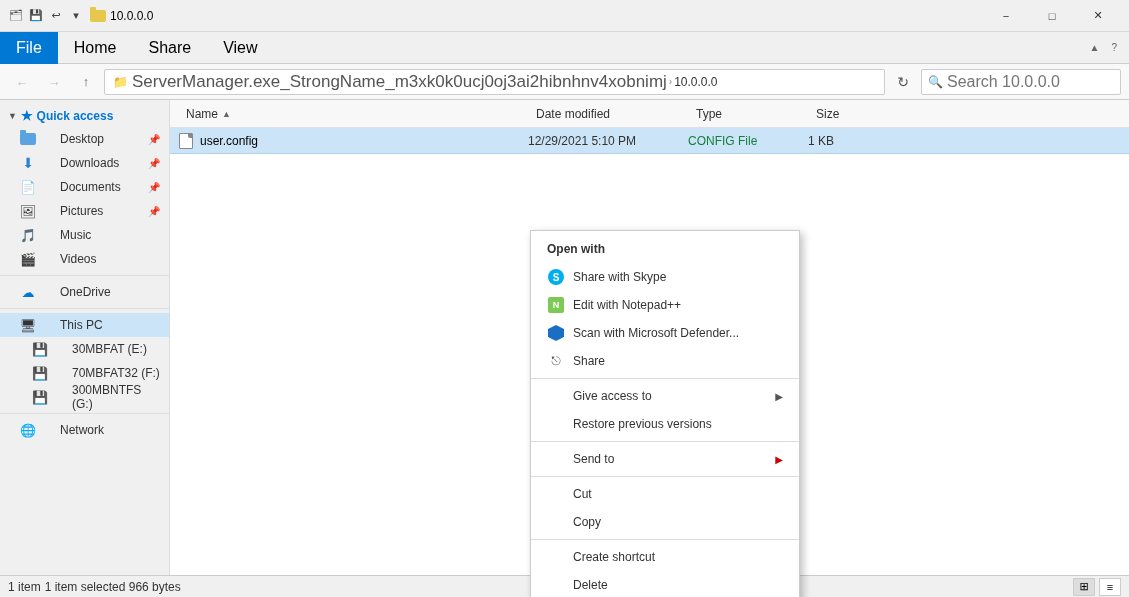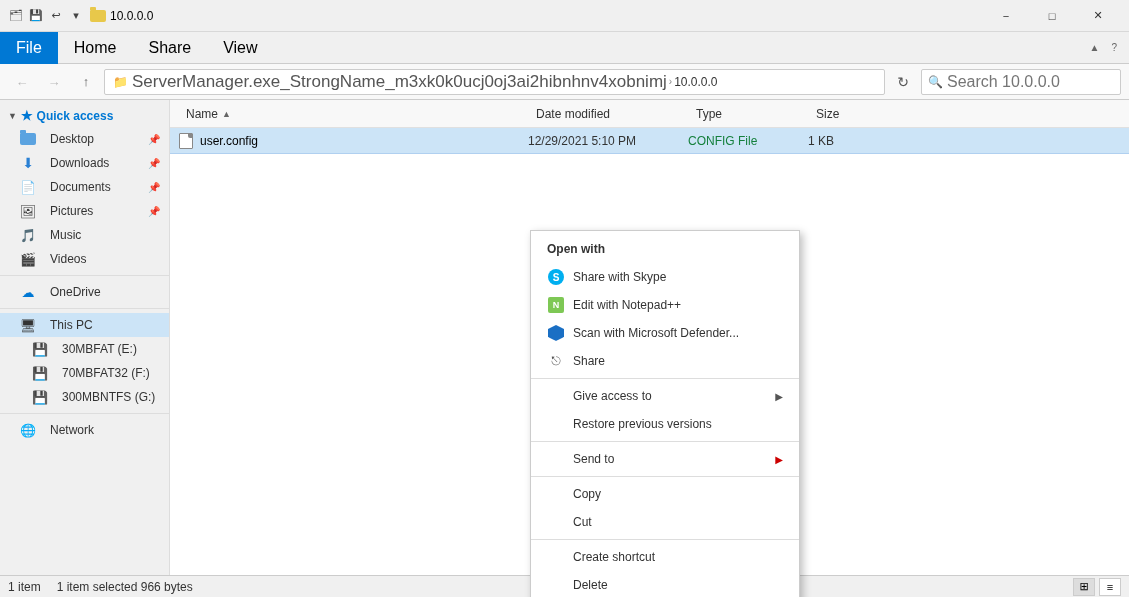--- a/index.html
+++ b/index.html
@@ -52,21 +52,21 @@
 
     
     .sidebar { width: 170px; background: #f0f0f0; border-right: 1px solid #ddd; overflow-y: auto; padding: 4px 0; }
     .sidebar-section-header {
       display: flex; align-items: center; padding: 4px 8px; font-size: 12px;
       color: #0078d4; font-weight: 600; cursor: pointer; gap: 4px;
     }
     .sidebar-section-header .chevron { font-size: 9px; color: #555; }
     .sidebar-item {
       display: flex; align-items: center; padding: 3px 8px 3px 20px;
-      font-size: 12px; cursor: pointer; gap: 14px; color: #333; height: 24px;
+      font-size: 12px; cursor: pointer; gap: 24px; color: #333; height: 24px;
     }
     .sidebar-item.active { background: #cce4f7; }
     .sidebar-item .pin-icon { font-size: 10px; color: #0078d4; margin-left: auto; }
     .sidebar-divider { height: 1px; background: #ddd; margin: 4px 0; }
     .sidebar-item-icon { width: 16px; height: 16px; flex-shrink: 0; display: flex; align-items: center; justify-content: center; }
     
     .icon-folder { width: 16px; height: 12px; background: #e8c84a; border-radius: 1px 2px 2px 2px; position: relative; display: inline-block; }
     .icon-folder::before { content: ''; position: absolute; top: -3px; left: 0; width: 6px; height: 3px; background: #e8c84a; border-radius: 1px 1px 0 0; }
     .icon-desktop { background: #5ba3e0; }
     .icon-desktop::before { background: #5ba3e0; }
@@ -113,21 +113,21 @@
     .ctx-item.header-item { font-weight: 700; font-size: 12px; padding: 6px 16px; cursor: default; }
     .ctx-item .ctx-icon { width: 18px; height: 18px; flex-shrink: 0; display: flex; align-items: center; justify-content: center; }
     .ctx-item .ctx-arrow { margin-left: auto; font-size: 10px; color: #555; }
     .ctx-separator { height: 1px; background: #ddd; margin: 3px 0; }
     .ctx-item.has-submenu .ctx-arrow { color: #c00; }
 
     
     .status-bar {
       height: 22px; background: #f0f0f0; border-top: 1px solid #ccc;
       display: flex; align-items: center; padding: 0 8px; font-size: 12px; color: #333;
-      gap: 16px;
+      gap: 4px;
     }
     .status-bar-right { margin-left: auto; display: flex; gap: 4px; }
     .view-btn { width: 22px; height: 18px; border: 1px solid #ccc; background: white; display: flex; align-items: center; justify-content: center; cursor: pointer; font-size: 11px; }
     .view-btn.active { background: #ddd; }
 
     
     .skype-icon { width: 16px; height: 16px; border-radius: 50%; background: #00aff0; color: white; font-size: 10px; font-weight: bold; display: flex; align-items: center; justify-content: center; }
     
     .notepad-icon { width: 16px; height: 16px; background: #7ec855; border-radius: 2px; color: white; font-size: 9px; display: flex; align-items: center; justify-content: center; font-weight: bold; }
     
@@ -334,25 +334,25 @@
       </div>
       <div class="ctx-separator"></div>
       <div class="ctx-item has-submenu">
         <div class="ctx-icon"></div>
         <span>Send to</span>
         <span class="ctx-arrow" style="color:#c00;">▶</span>
       </div>
       <div class="ctx-separator"></div>
       <div class="ctx-item">
         <div class="ctx-icon"></div>
+        <span>Cut</span>
+      </div>
+      <div class="ctx-item">
+        <div class="ctx-icon"></div>
         <span>Copy</span>
-      </div>
-      <div class="ctx-item">
-        <div class="ctx-icon"></div>
-        <span>Cut</span>
       </div>
       <div class="ctx-separator"></div>
       <div class="ctx-item">
         <div class="ctx-icon"></div>
         <span>Create shortcut</span>
       </div>
       <div class="ctx-item">
         <div class="ctx-icon"></div>
         <span>Delete</span>
       </div>

